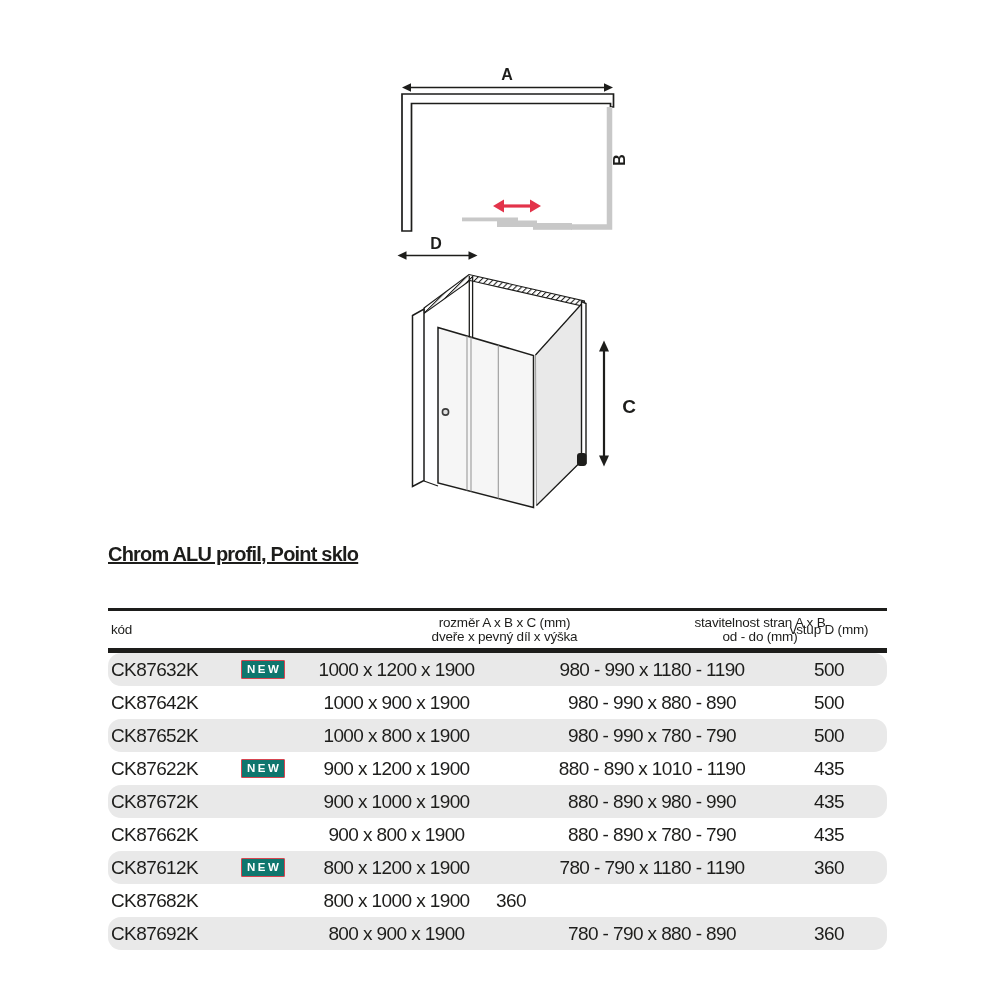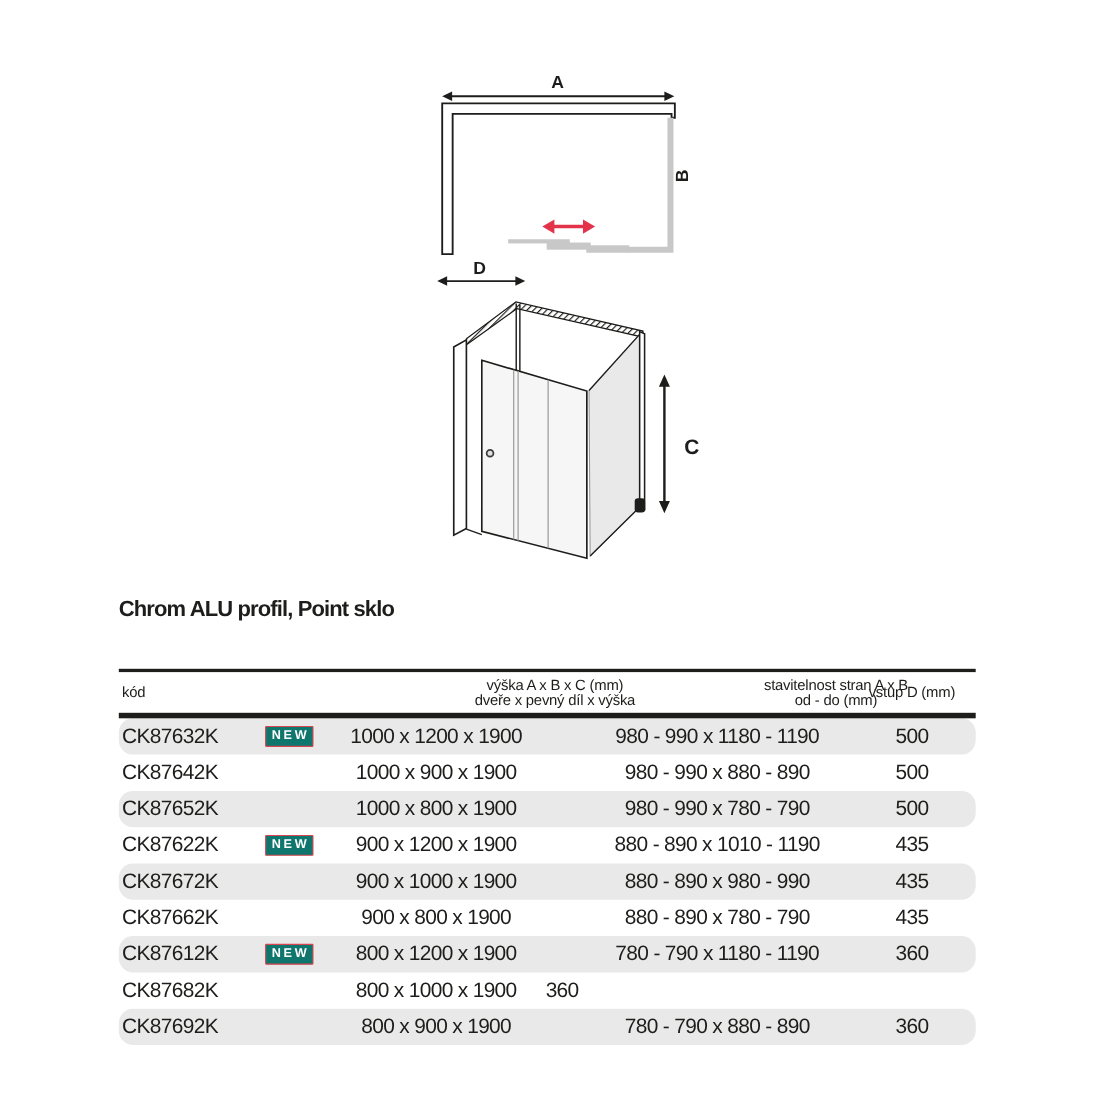--- a/index.html
+++ b/index.html
@@ -7,21 +7,21 @@
     width:1000px;height:1000px;background:#ffffff;position:relative;
     font-family:"Liberation Sans", sans-serif;color:#1d1d1b;
     -webkit-font-smoothing:antialiased;
   }
   *{box-sizing:border-box;}
   .abs{position:absolute;}
 
   
   #section-title{
     position:absolute;left:108px;top:543px;
-    font-size:20px;font-weight:700;letter-spacing:-0.8px;white-space:nowrap;
+    font-size:20px;font-weight:700;letter-spacing:-0.8px;white-space:nowrap;text-decoration:underline;
   }
 
   
   #spec-table{
     position:absolute;left:108px;top:608px;width:779px;
     border-top:3px solid #1d1d1b;
     font-size:19px;letter-spacing:-0.6px;
   }
   #spec-table .thead{
     position:relative;height:42px;border-bottom:5px solid #1d1d1b;
@@ -128,21 +128,21 @@
   </g>
   <text x="629" y="413" font-size="19" font-weight="600" text-anchor="middle">C</text>
 </svg>
 
 <div id="section-title">Chrom ALU profil, Point sklo</div>
 
 <div id="spec-table">
   <div class="thead">
     <div class="hblock h-code">kód</div>
     <div class="hblock h-size">
-      <div>výška A x B x C (mm)</div>
+      <div>rozměr A x B x C (mm)</div>
       <div>dveře x pevný díl x výška</div>
     </div>
     <div class="hblock h-adjust">
       <div>stavitelnost stran A x B</div>
       <div>od - do (mm)</div>
     </div>
     <div class="hblock h-entry">vstup D (mm)</div>
   </div>
 
   <div class="trow alt">

